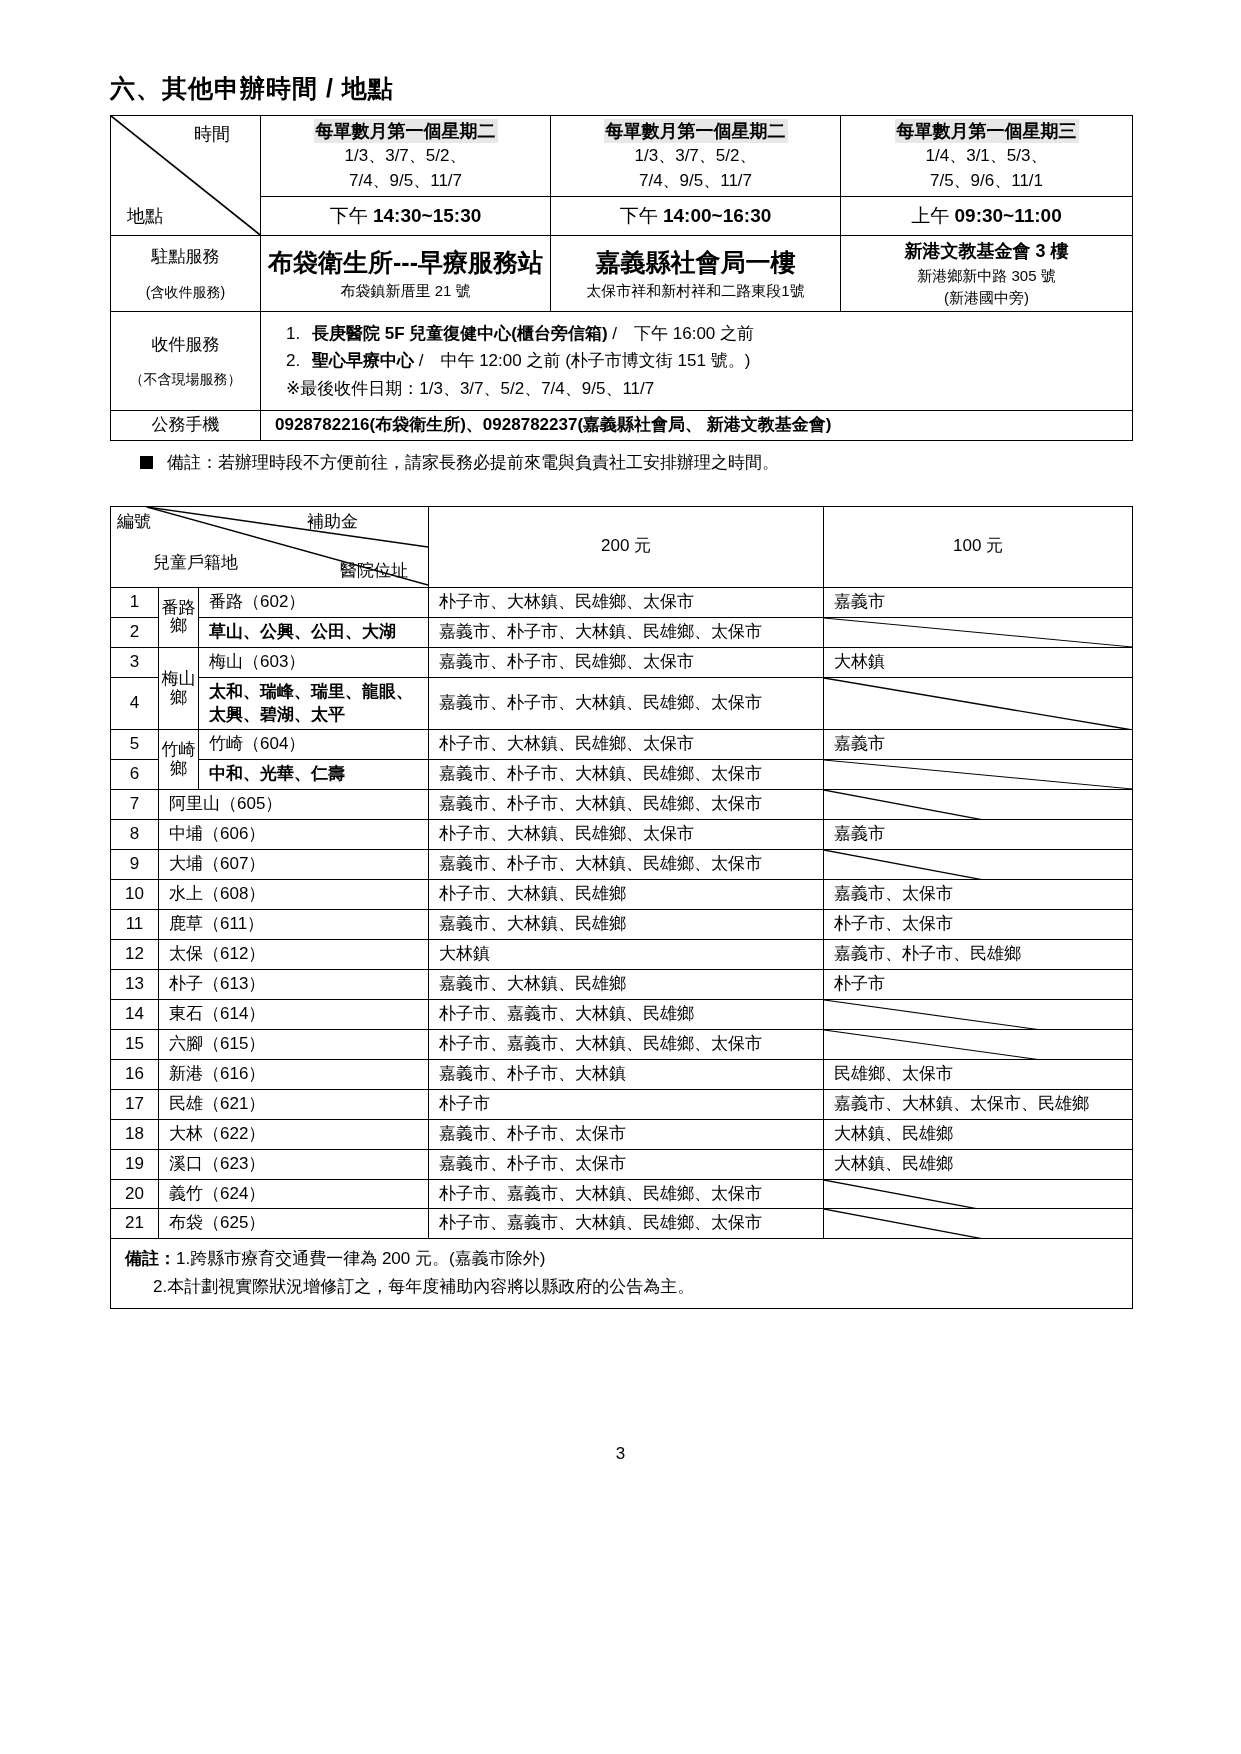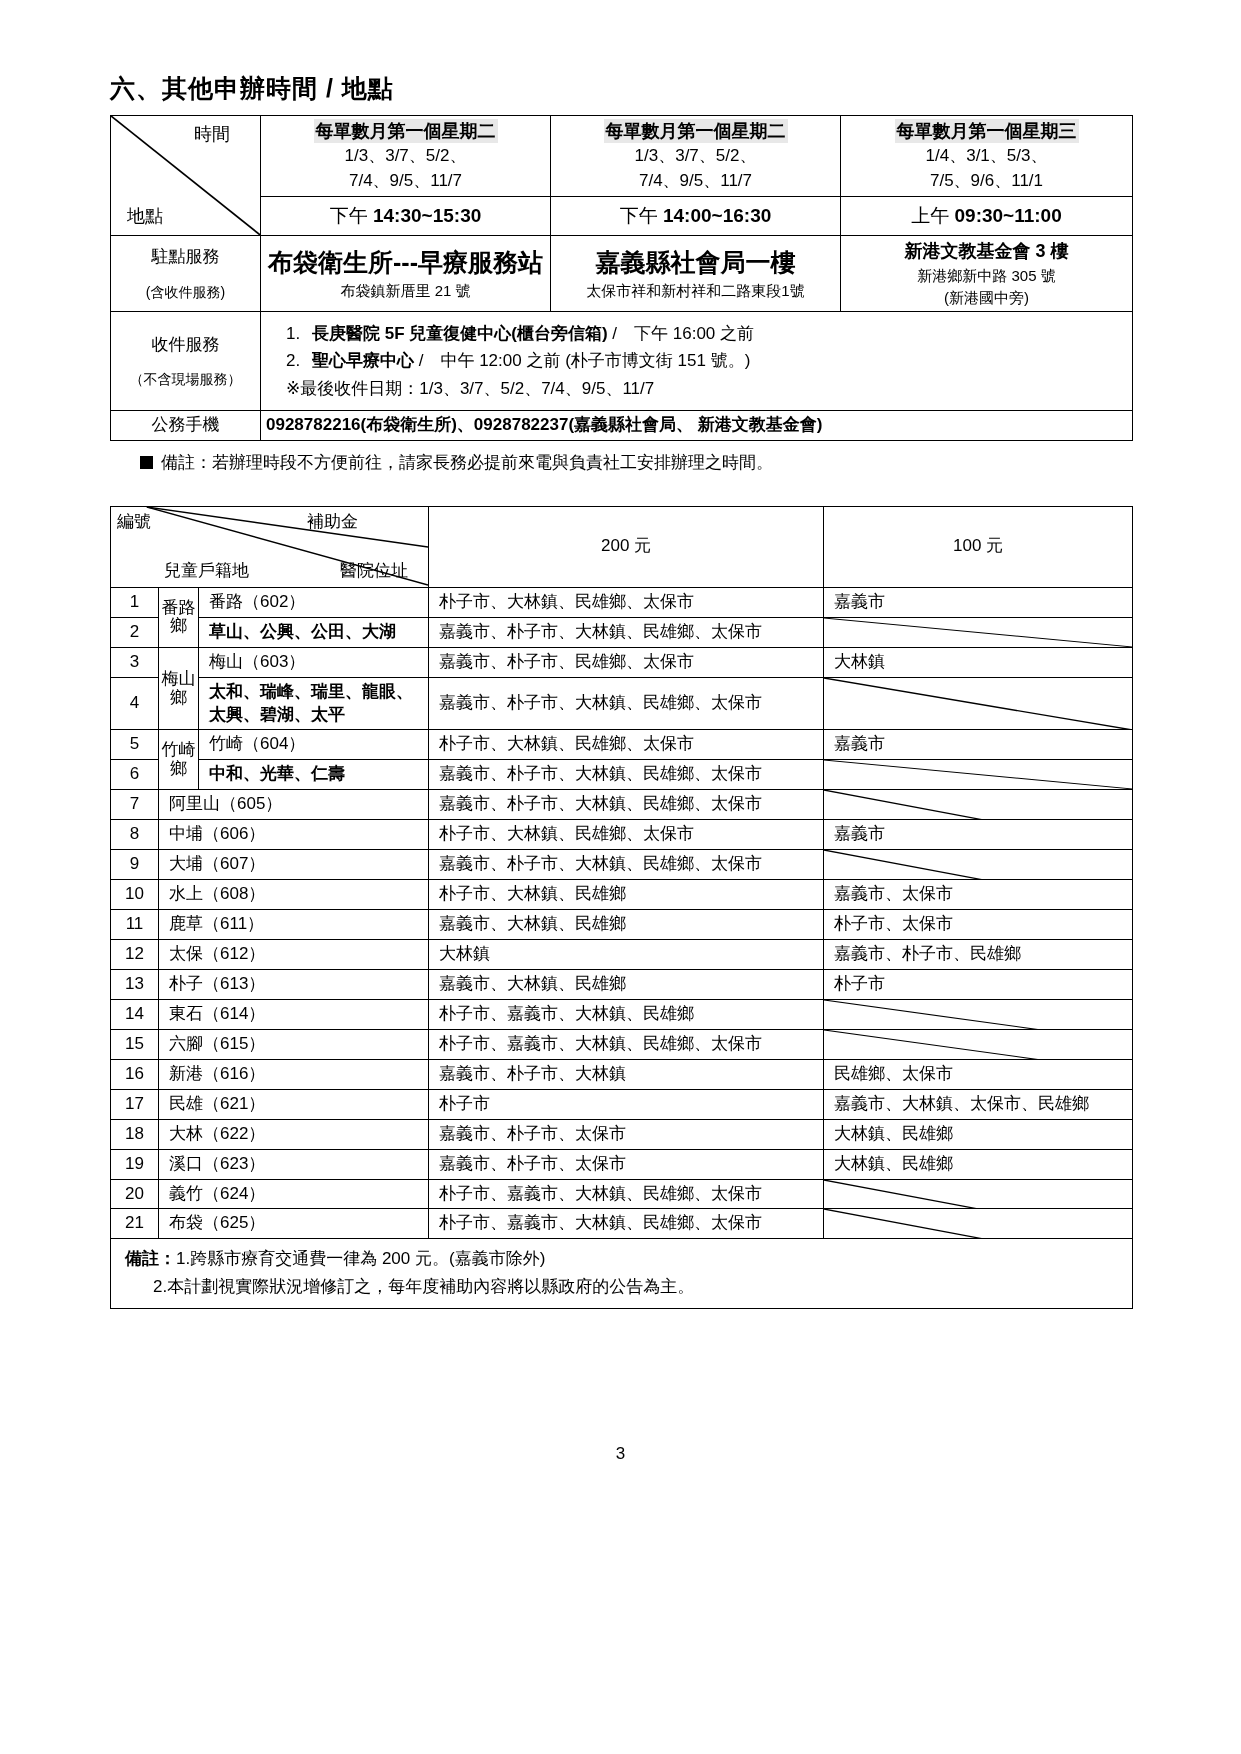--- a/index.html
+++ b/index.html
@@ -115,29 +115,29 @@
   .recv-cell .ln {
     display: block;
     white-space: nowrap;
   }
   .recv-cell .num { display: inline-block; width: 26px; }
   .recv-cell b { font-weight: bold; }
   .phone-cell {
     font-size: 19px;
     font-weight: bold;
     text-align: left;
-    padding-left: 5px;
+    padding-left: 14px;
   }
 
   .note-line {
     margin: 10px 0 0 30px;
     font-size: 17px;
     display: flex;
     align-items: center;
-    gap: 8px;
+    gap: 14px;
   }
   .note-sq {
     display: inline-block;
     width: 13px;
     height: 13px;
     background: #000;
   }
 
   
   .t2 {
@@ -152,21 +152,21 @@
     padding: 0;
   }
   .hdr2-corner .diag2 { position: absolute; inset: 0; width: 100%; height: 100%; }
   .hdr2-corner .lbl-no {
     position: absolute; top: 4px; left: 6px; font-size: 17px;
   }
   .hdr2-corner .lbl-money {
     position: absolute; top: 4px; right: 70px; font-size: 17px;
   }
   .hdr2-corner .lbl-household {
-    position: absolute; bottom: 4px; left: 42px; font-size: 17px; margin-left: 11px;
+    position: absolute; bottom: 12px; left: 42px; font-size: 17px;
   }
   .hdr2-corner .lbl-hosp {
     position: absolute; bottom: 4px; right: 20px; font-size: 17px;
   }
   .hdr2-amt { font-size: 19px; }
 
   .cell-l { text-align: left; padding-left: 10px; margin-top: 28px; }
   .cell-vert {
     font-size: 17px;
     line-height: 1.1;

